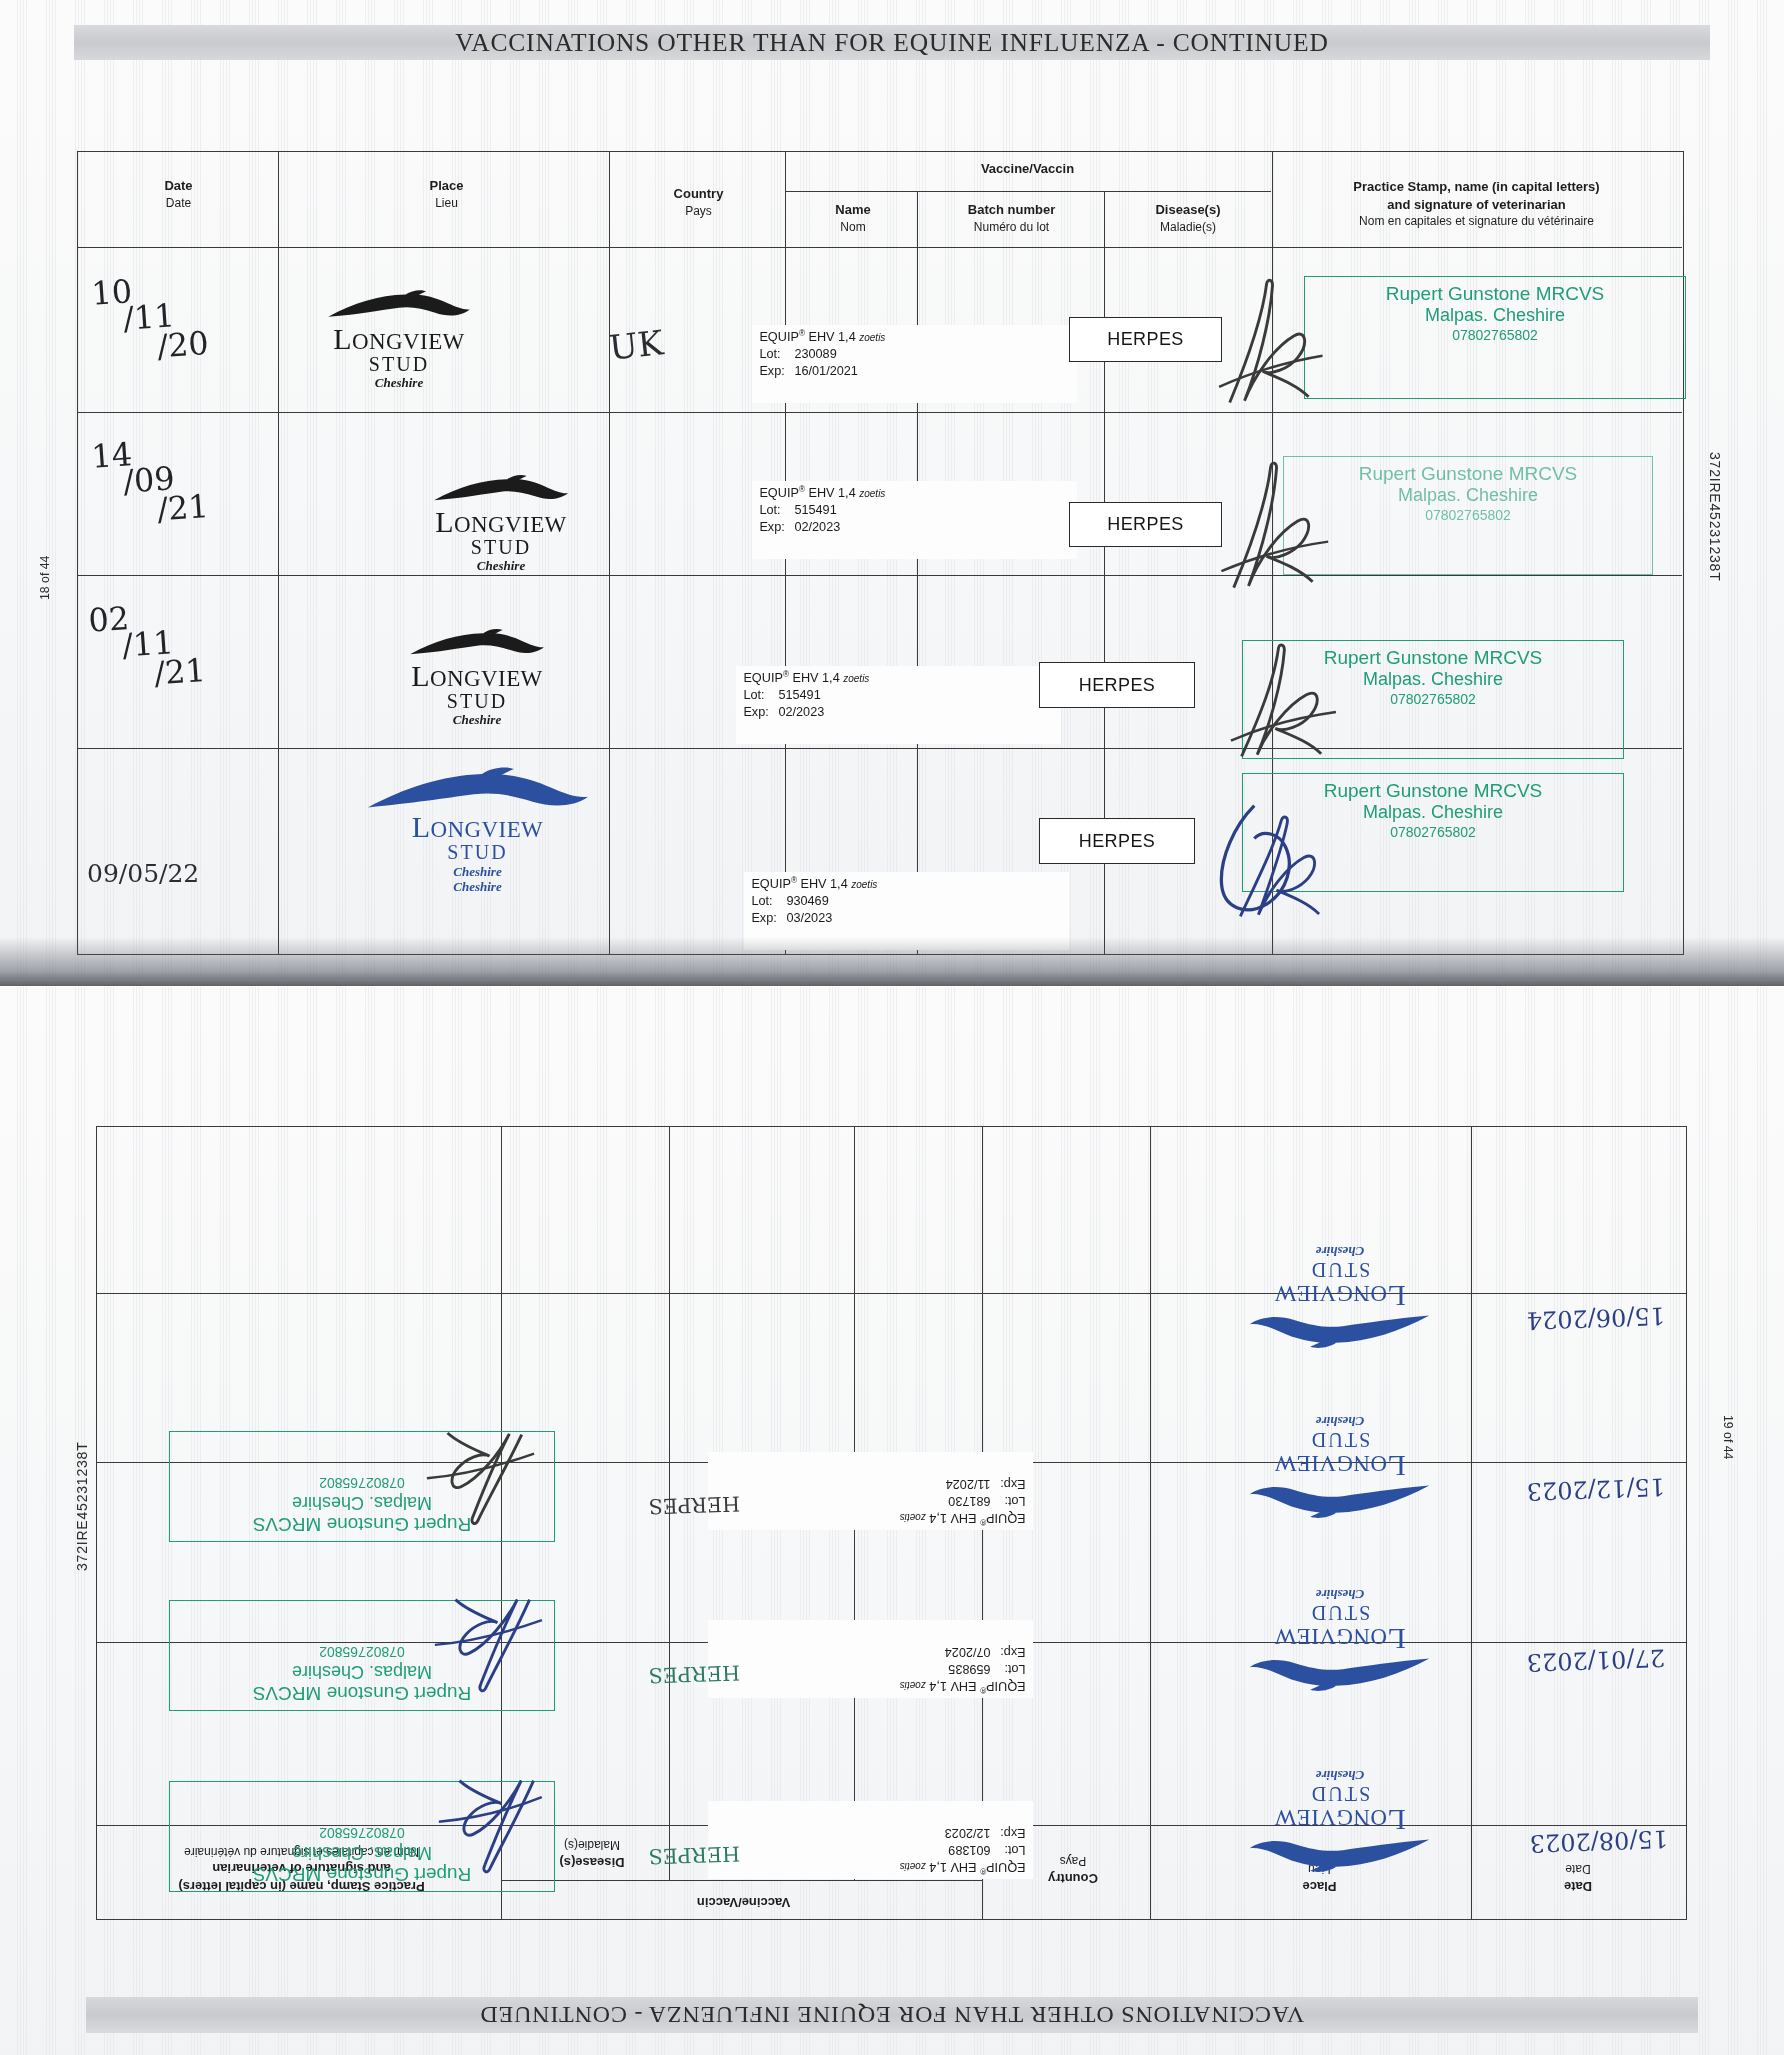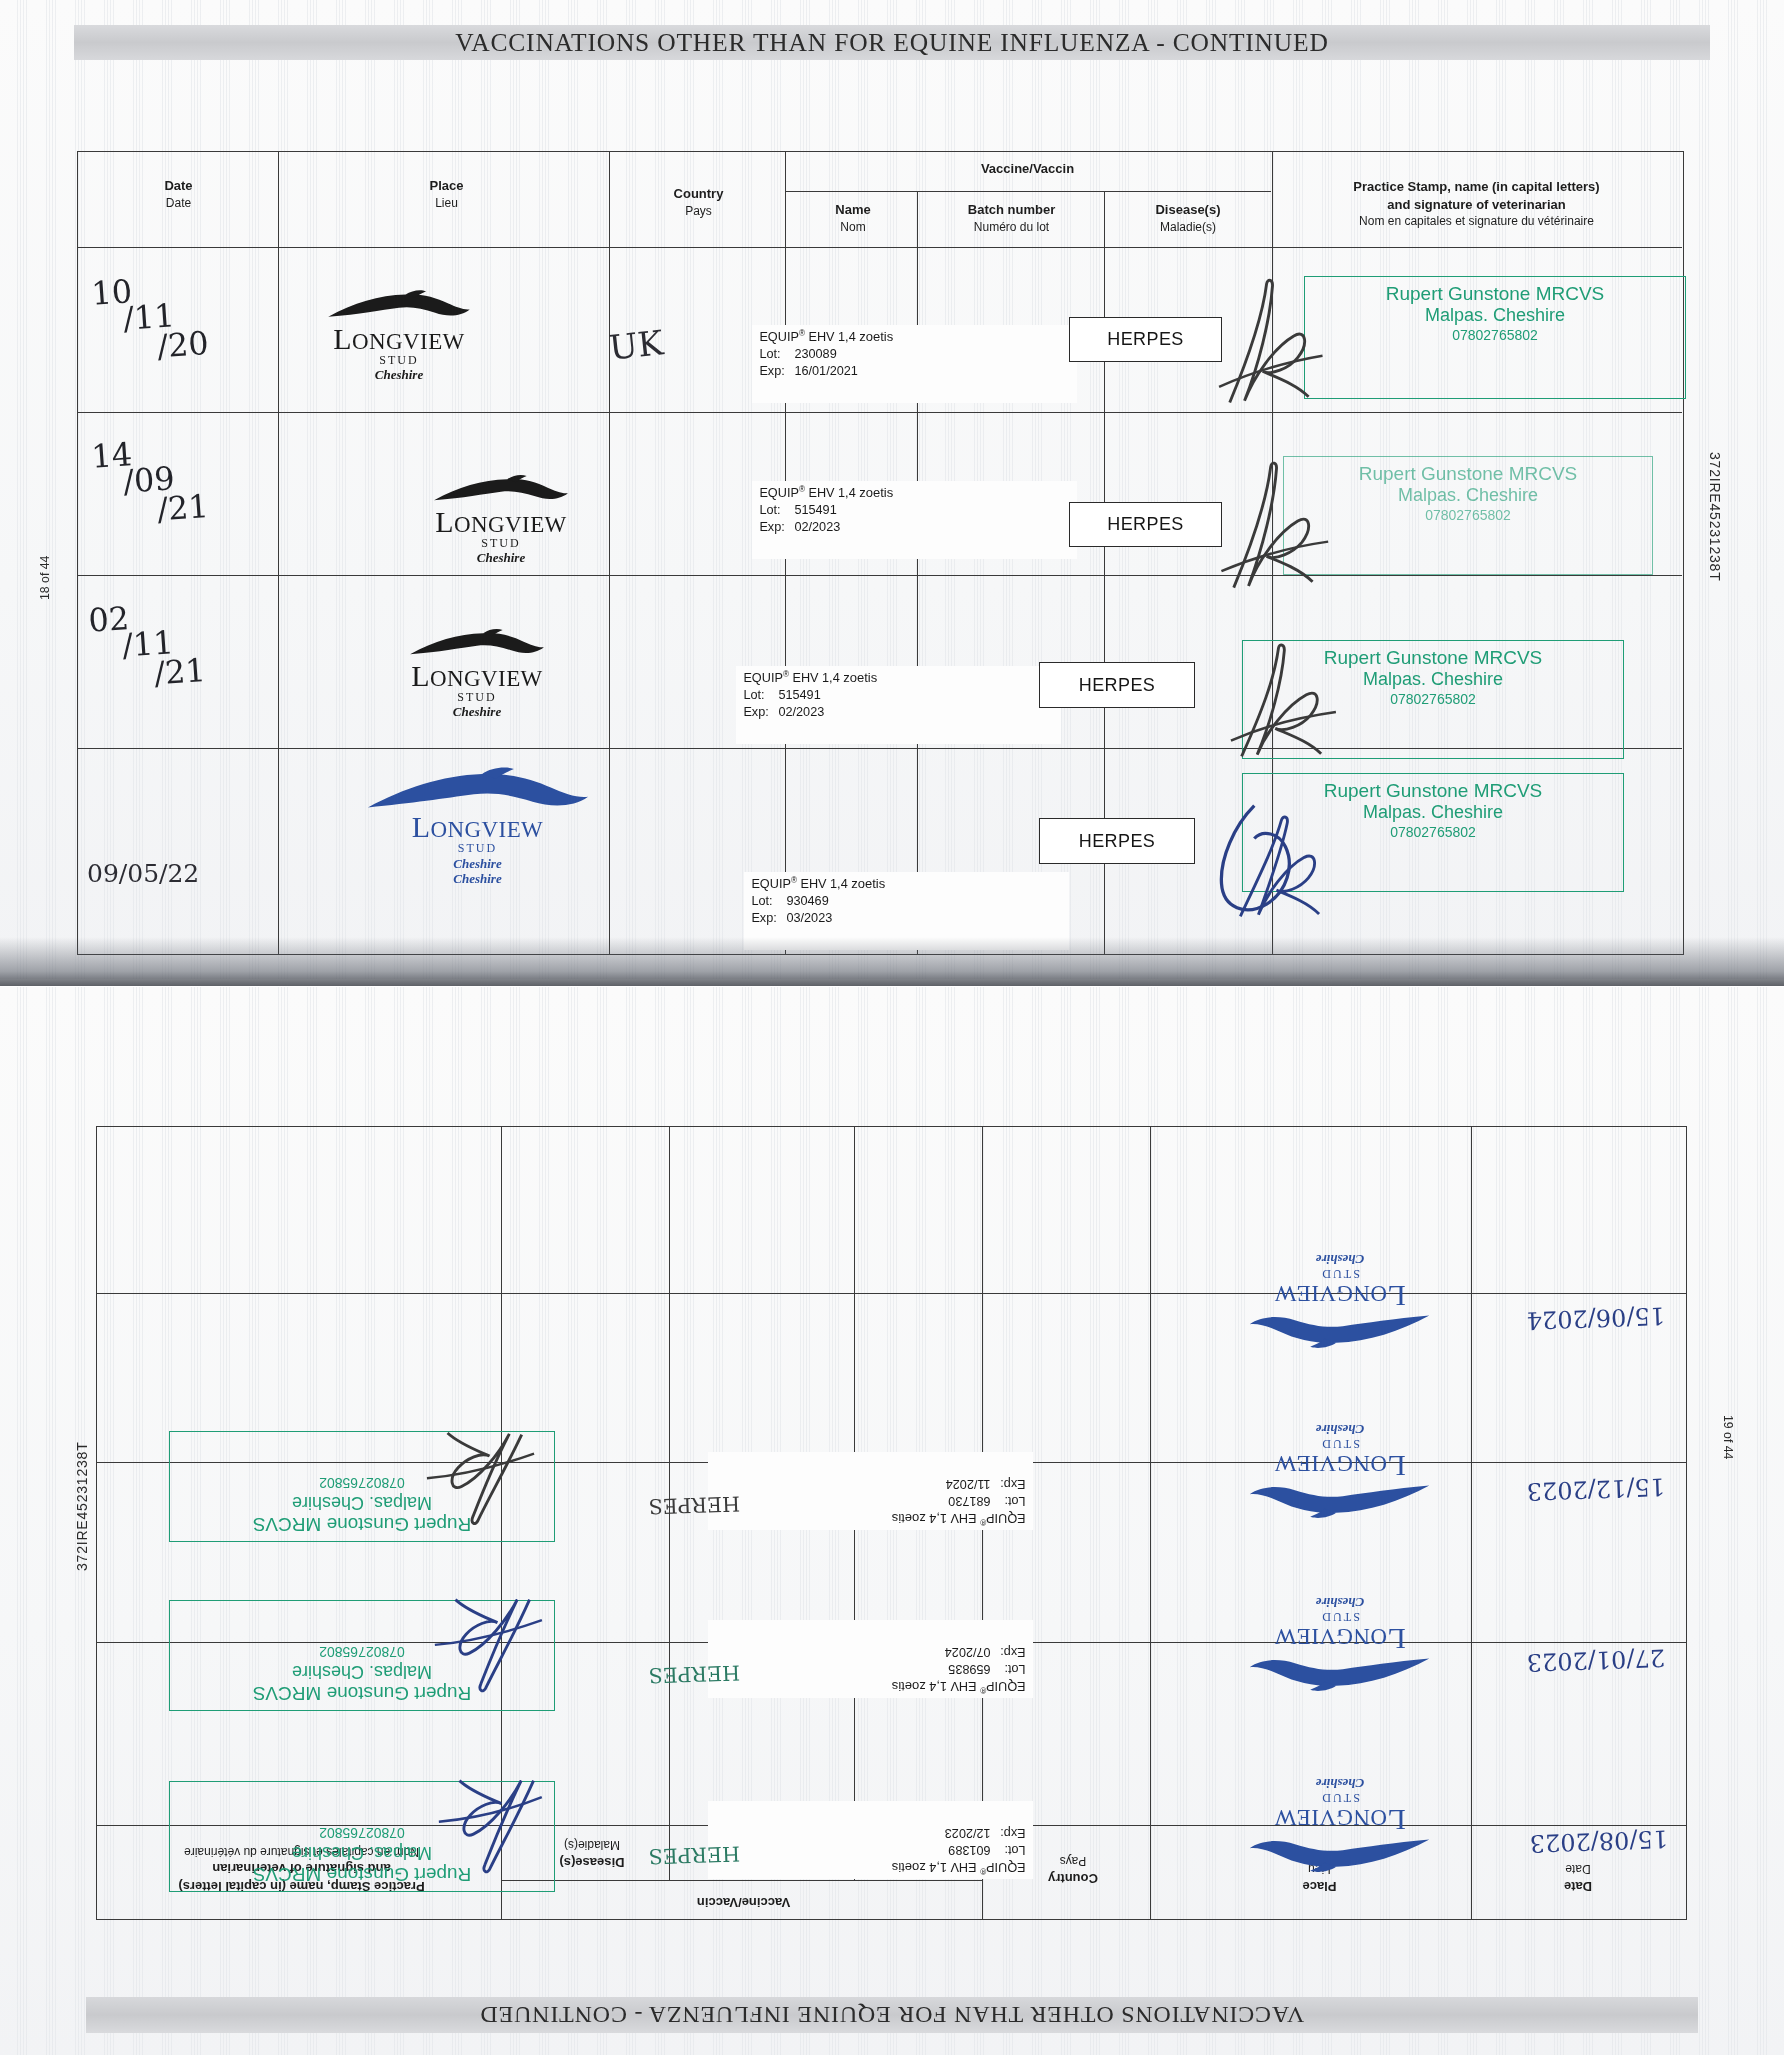--- a/index.html
+++ b/index.html
@@ -120,21 +120,21 @@
   }
   .logo .lv {
     font-family: "Liberation Serif", serif;
     font-size: 23px;
     letter-spacing: 0.4px;
     font-weight: normal;
   }
   .logo .lv .cap { font-size: 30px; }
   .logo .stud {
     font-family: "Liberation Serif", serif;
-    font-size: 12px;
+    font-size: 20px;
     letter-spacing: 2.1px;
     margin-top: -2.5px;
   }
   .logo .chesh {
     font-family: "Liberation Serif", serif;
     font-size: 13px;
     font-style: italic;
     font-weight: bold;
     margin-top: -0.8px;
   }
@@ -149,21 +149,21 @@
     font-family: "Liberation Sans", sans-serif;
     box-shadow: 0 0 0 0 transparent;
     padding: 4.1px 5.8px 5px 7.4px;
     box-sizing: border-box;
   }
   .vacbox .vline1 {
     font-size: 12.7px;
     white-space: nowrap;
   }
   .vacbox .vline1 .sup { font-size: 8.2px; vertical-align: super; }
-  .vacbox .vline1 .zoetis { font-size: 13px; }
+  .vacbox .vline1 .zoetis { font-style: italic; font-size: 10px; }
   .vacbox .row {
     font-size: 12.7px;
     margin-top: 2.9px;
     white-space: nowrap;
   }
   .vacbox .row .lbl { display: inline-block; width: 35px; }
   .vacbox .row .val { font-weight: normal; }
 
   
   .disbox {

